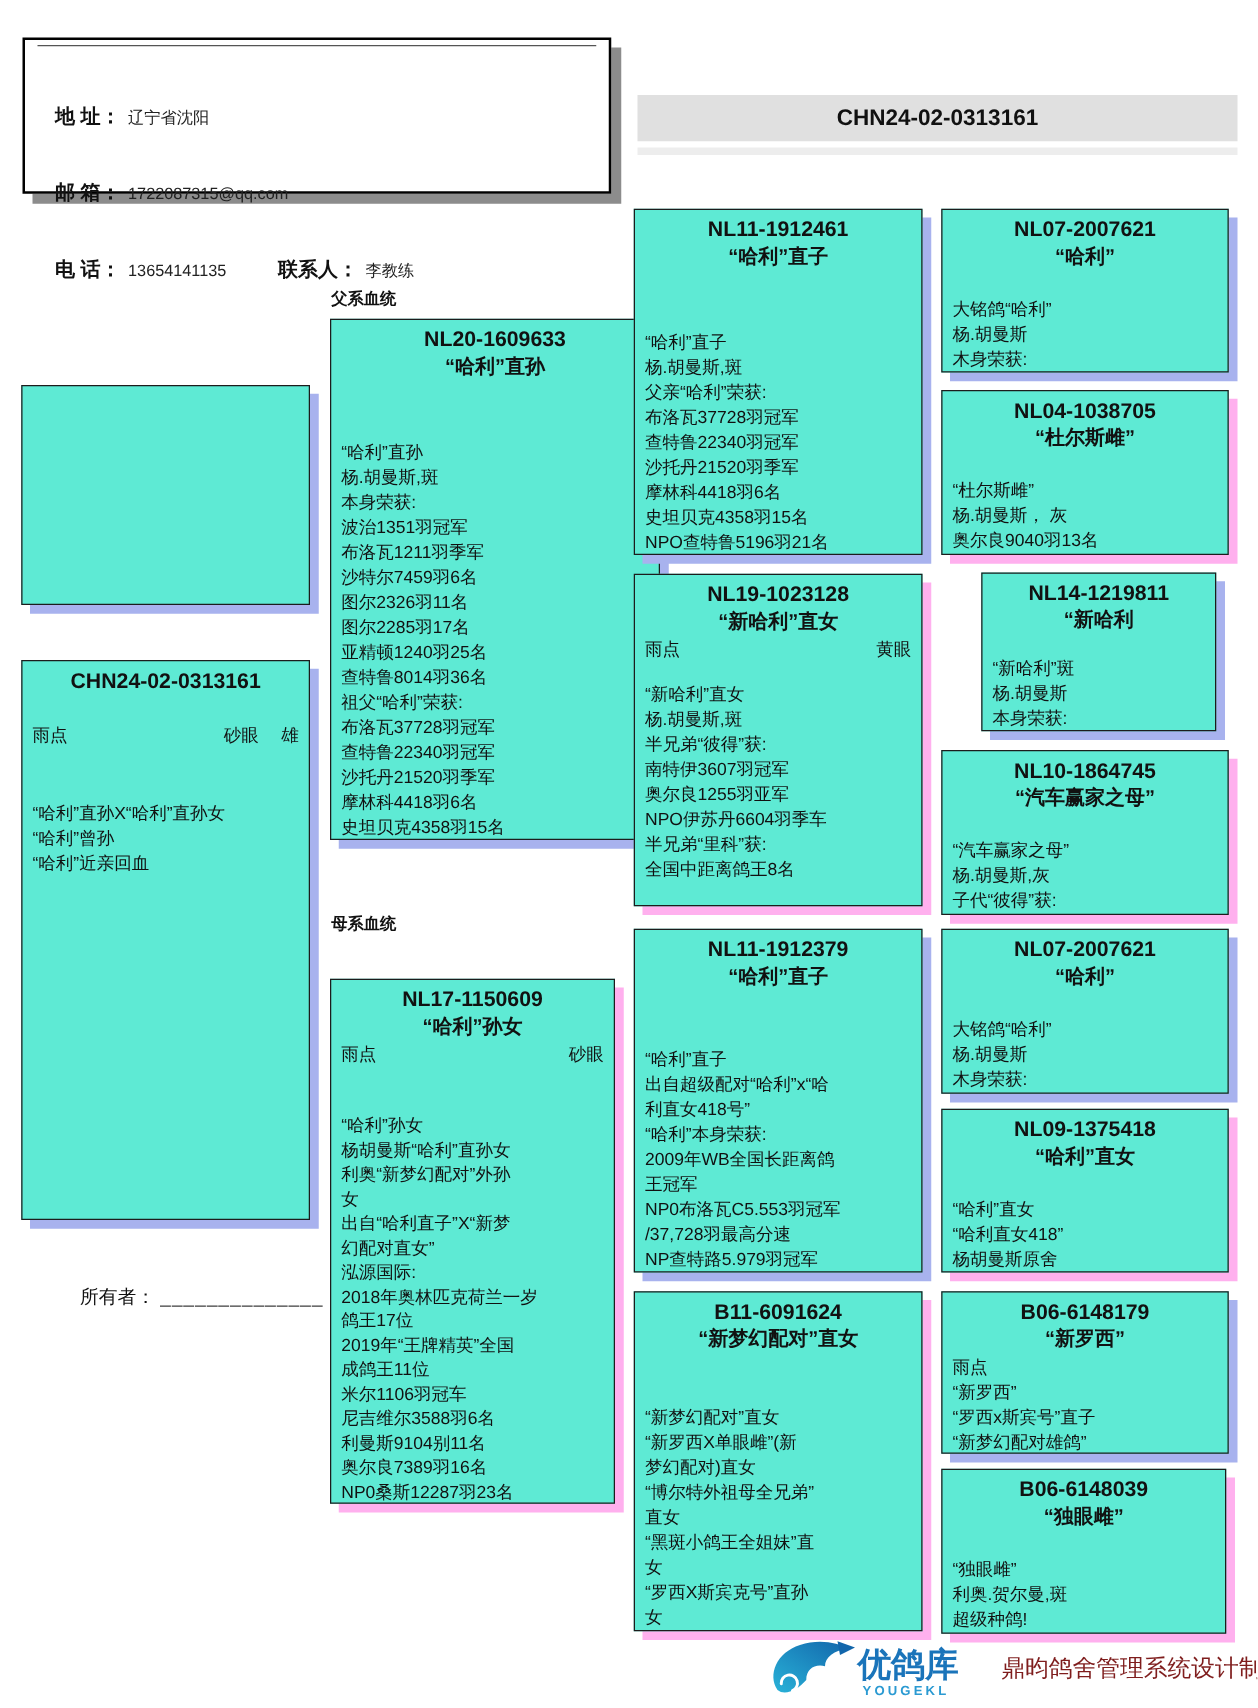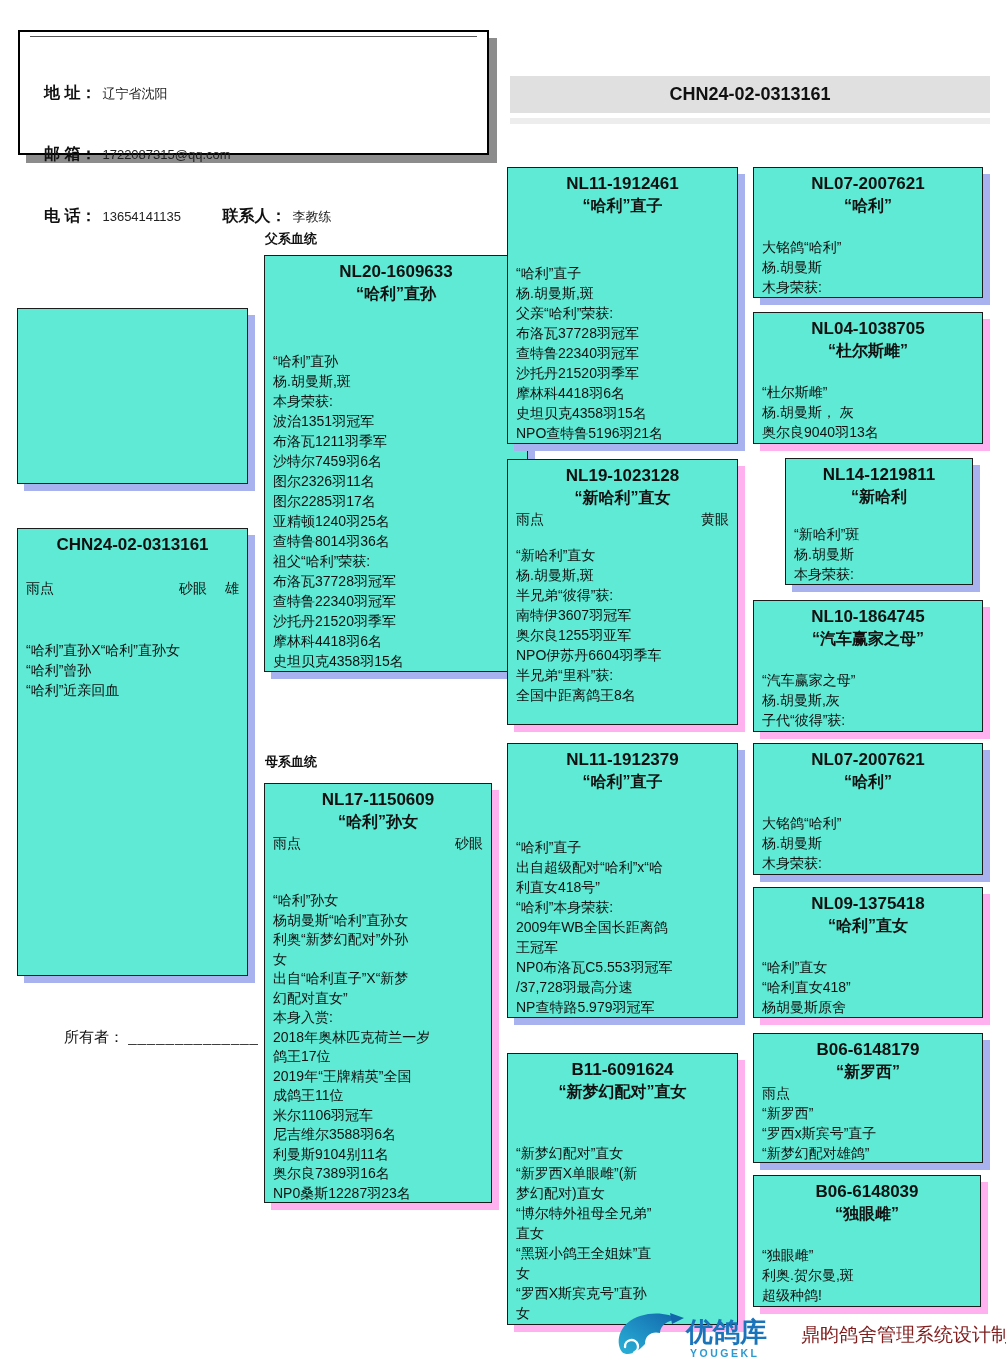--- a/index.html
+++ b/index.html
@@ -66,21 +66,21 @@
       <span class="hvalue w">13654141135</span>
       <span class="hlabel">联系人：</span>
       <span class="hvalue">李教练</span>
     </div>
   </div>
 
   <div class="banner">CHN24-02-0313161</div>
   <div class="banner-sub"></div>
 
   <div class="branch-label" style="left:265px;top:230px;">父系血统</div>
-  <div class="branch-label" style="left:265px;top:753px;text-align:center;">母系血统</div>
+  <div class="branch-label" style="left:265px;top:730px;text-align:center;">母系血统</div>
 
   <div class="pbox blue" style="left:17px;top:308px;width:231px;height:176px;"></div>
 
   <div class="pbox blue" style="left:17px;top:528px;width:231px;height:448px;">
     <div class="ring">CHN24-02-0313161</div>
     <div class="eyeline" style="margin-top:22px;">
       <span>雨点</span>
       <span><span>砂眼</span><span class="sex">雄</span></span>
     </div>
     <div class="content" style="margin-top:42px;">
@@ -120,21 +120,21 @@
       <span>雨点</span>
       <span>砂眼</span>
     </div>
     <div class="content lh-tight" style="margin-top:38px;">
         <div class="cline">“哈利”孙女</div>
         <div class="cline">杨胡曼斯“哈利”直孙女</div>
         <div class="cline">利奥“新梦幻配对”外孙</div>
         <div class="cline">女</div>
         <div class="cline">出自“哈利直子”X“新梦</div>
         <div class="cline">幻配对直女”</div>
-        <div class="cline">本身入赏:</div>
+        <div class="cline">泓源国际:</div>
         <div class="cline">2018年奥林匹克荷兰一岁</div>
         <div class="cline">鸽王17位</div>
         <div class="cline">2019年“王牌精英”全国</div>
         <div class="cline">成鸽王11位</div>
         <div class="cline">米尔1106羽冠车</div>
         <div class="cline">尼吉维尔3588羽6名</div>
         <div class="cline">利曼斯9104别11名</div>
         <div class="cline">奥尔良7389羽16名</div>
         <div class="cline">NP0桑斯12287羽23名</div>
       </div>
@@ -184,21 +184,21 @@
         <div class="cline">利直女418号”</div>
         <div class="cline">“哈利”本身荣获:</div>
         <div class="cline">2009年WB全国长距离鸽</div>
         <div class="cline">王冠军</div>
         <div class="cline">NP0布洛瓦C5.553羽冠军</div>
         <div class="cline">/37,728羽最高分速</div>
         <div class="cline">NP查特路5.979羽冠军</div>
       </div>
   </div>
 
-  <div class="pbox pink" style="left:507px;top:1033px;width:231px;height:272px;margin-top:20px;">
+  <div class="pbox pink" style="left:507px;top:1033px;width:231px;height:272px;">
     <div class="ring">B11-6091624</div>
     <div class="pname">“新梦幻配对”直女</div>
     <div class="content" style="margin-top:40px;">
         <div class="cline">“新梦幻配对”直女</div>
         <div class="cline">“新罗西X单眼雌”(新</div>
         <div class="cline">梦幻配对)直女</div>
         <div class="cline">“博尔特外祖母全兄弟”</div>
         <div class="cline">直女</div>
         <div class="cline">“黑斑小鸽王全姐妹”直</div>
         <div class="cline">女</div>

